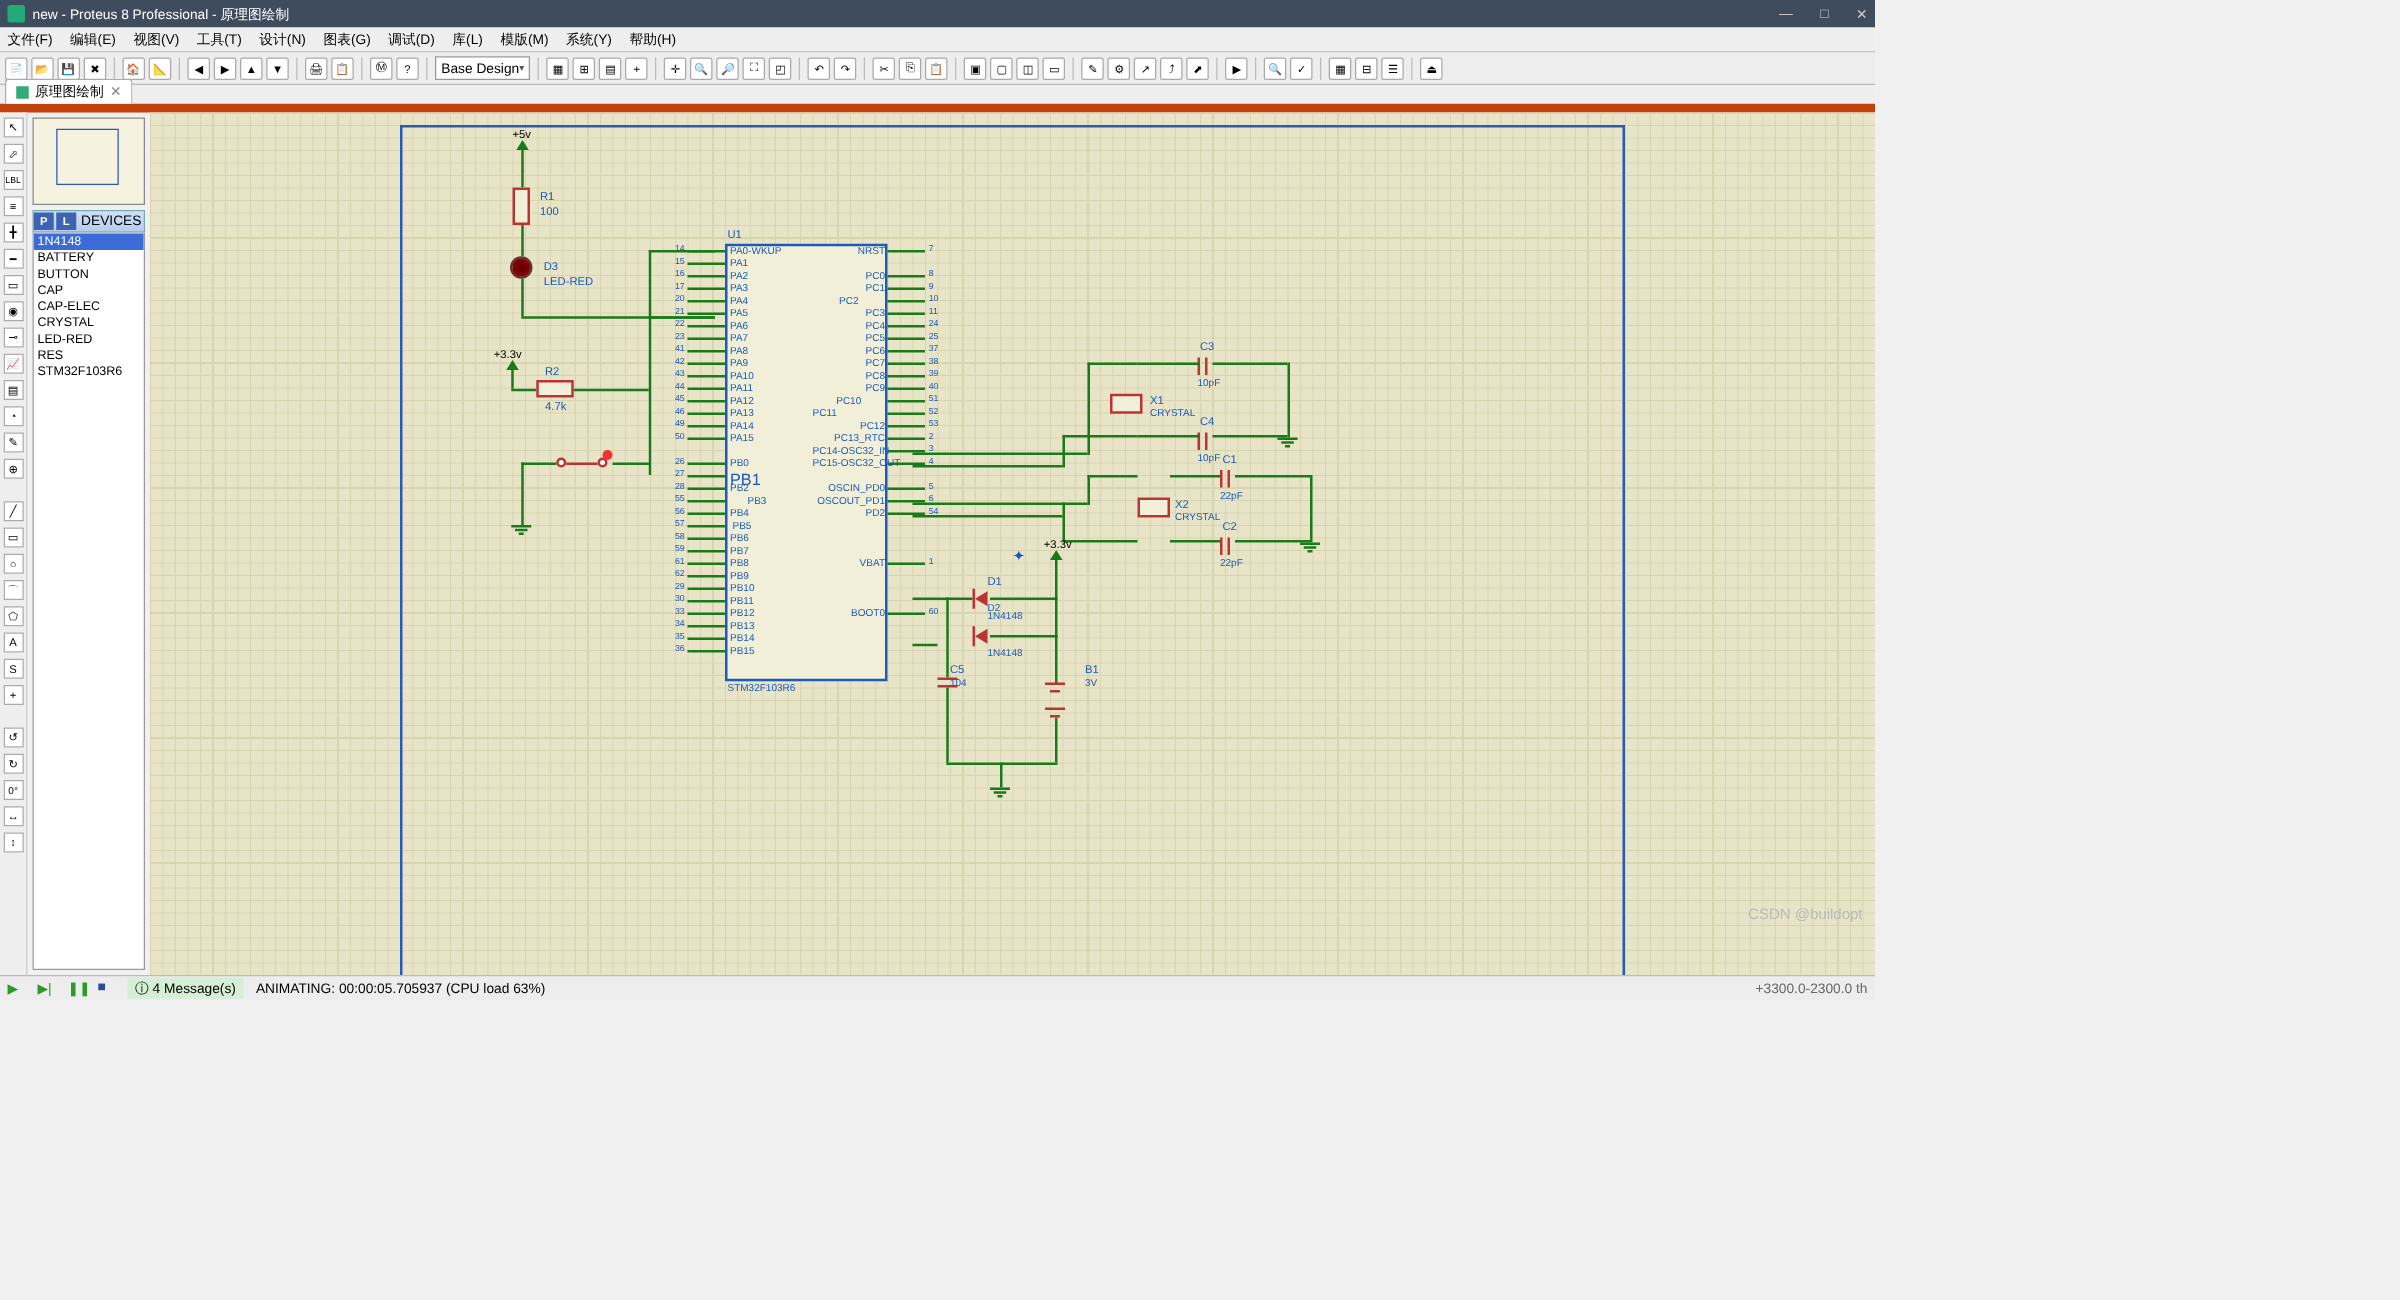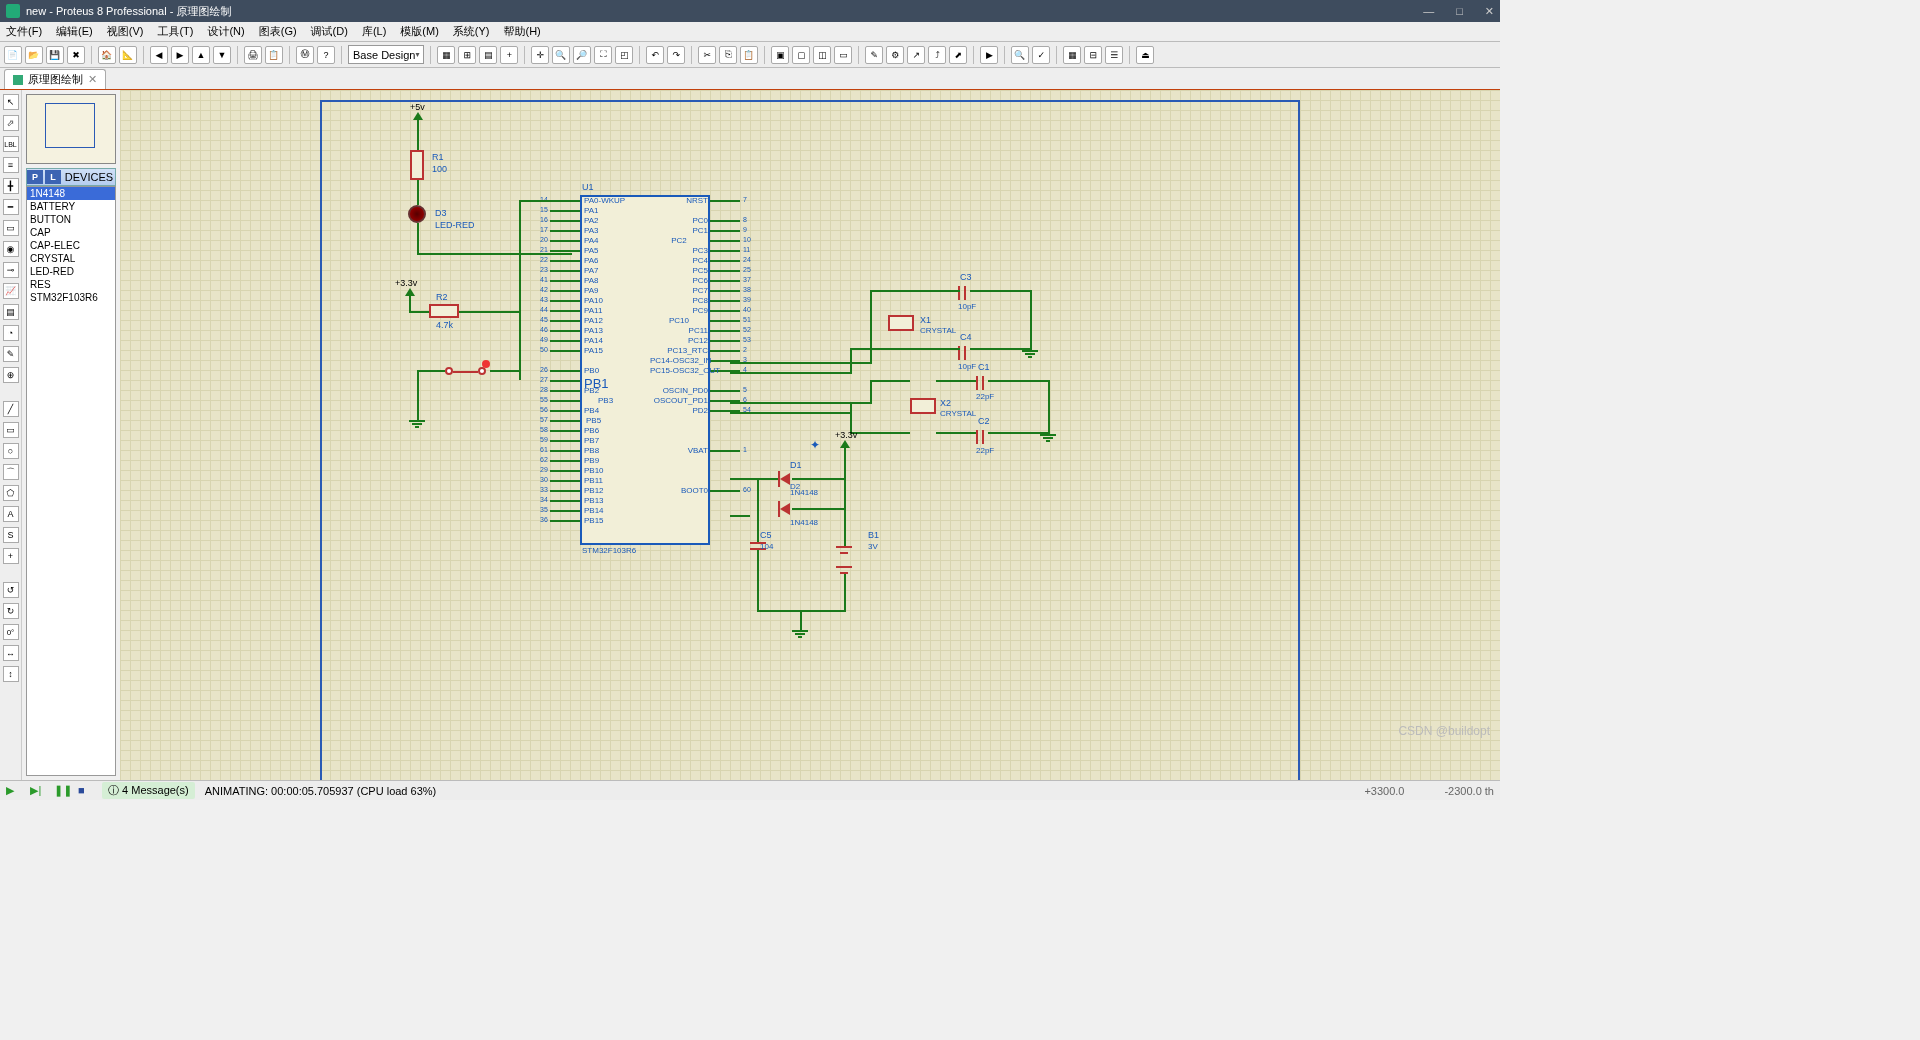--- a/index.html
+++ b/index.html
@@ -16,21 +16,21 @@
 .menubar span { cursor:pointer; }
 
 
 .toolbar { height:26px; background:#ededed; border-bottom:1px solid #bbb; display:flex; align-items:center; padding:0 4px; gap:3px; }
 .tbtn { width:18px; height:18px; background:#fff; border:1px solid #aaa; border-radius:2px; display:flex; align-items:center; justify-content:center; font-size:9px; cursor:pointer; }
 .tsep { width:1px; height:18px; background:#bbb; margin:0 3px; }
 .tcombo { height:19px; border:1px solid #999; background:#fff; padding:0 4px; min-width:75px; display:flex; align-items:center; justify-content:space-between; cursor:pointer; }
 .tcombo::after { content:"▾"; font-size:8px; color:#555; }
 
 
-.tabrow { height:22px; background:#eee; border-bottom:1px solid #c2410c; display:flex; align-items:flex-end; padding-left:4px; }
+.tabrow { height:22px; background:#eee; border-bottom:7px solid #c2410c; display:flex; align-items:flex-end; padding-left:4px; }
 .tab { height:20px; background:#fff; border:1px solid #aaa; border-bottom:none; border-radius:3px 3px 0 0; padding:2px 8px; display:flex; align-items:center; gap:5px; cursor:pointer; }
 .tab .ti { width:10px; height:10px; background:#3a7; }
 .tab .tx { color:#888; cursor:pointer; }
 
 
 .main { display:flex; height:690px; }
 .vtb { width:22px; background:#eee; border-right:1px solid #ccc; display:flex; flex-direction:column; align-items:center; gap:5px; padding-top:4px; }
 .vtb .vb { width:16px; height:16px; border:1px solid #aaa; background:#fff; cursor:pointer; font-size:9px; display:flex; align-items:center; justify-content:center; }
 .leftpanes { width:98px; display:flex; flex-direction:column; }
 .minimap { height:70px; border:1px solid #888; margin:4px; background:#f5f2e0; position:relative; }
@@ -68,21 +68,21 @@
 .sw { position:absolute; }
 .sw .node { width:8px; height:8px; border:2px solid #b33; border-radius:50%; background:#fff; display:inline-block; }
 
 
 .status { height:20px; background:#ededed; border-top:1px solid #bbb; display:flex; align-items:center; padding:0 6px; gap:10px; }
 .sbtn { width:14px; height:14px; cursor:pointer; }
 .sbtn.play { color:#2a9a2a; }
 .sbtn.pause { color:#2a9a2a; }
 .sbtn.stop { color:#2a4a9a; }
 .smsg { background:#d5eed5; padding:1px 6px; border-radius:2px; cursor:pointer; }
-.sright { margin-left:auto; display:flex; gap:40px; color:#666; }
+.sright { margin-left:auto; display:flex; color:#666; }
 
 .watermark { position:absolute; right:10px; bottom:42px; color:#bbb; font-size:12px; }
 </style>
 </head>
 <body>
 
 <div class="titlebar">
   <div class="icon"></div>
   <span>new - Proteus 8 Professional - 原理图绘制</span>
   <div class="winbtns">
@@ -413,21 +413,21 @@
        <div class="lbl" style="left:88px;top:96px;font-size:7px">39</div>
        <div class="lbl" style="left:-5px;top:96px;font-size:8px;text-align:right;width:58px">PC8</div>
         <div style="position:absolute;left:55px;top:110px;width:30px;height:2px;background:#1a7a1a"></div>
        <div class="lbl" style="left:88px;top:106px;font-size:7px">40</div>
        <div class="lbl" style="left:-5px;top:106px;font-size:8px;text-align:right;width:58px">PC9</div>
         <div style="position:absolute;left:55px;top:120px;width:30px;height:2px;background:#1a7a1a"></div>
        <div class="lbl" style="left:88px;top:116px;font-size:7px">51</div>
        <div class="lbl" style="left:-5px;top:116px;font-size:8px;text-align:center;width:58px">PC10</div>
         <div style="position:absolute;left:55px;top:130px;width:30px;height:2px;background:#1a7a1a"></div>
        <div class="lbl" style="left:88px;top:126px;font-size:7px">52</div>
-       <div class="lbl" style="left:-5px;top:126px;font-size:8px;text-align:right;width:58px">PC11</div>
+       <div class="lbl" style="left:-5px;top:126px;font-size:8px;width:58px">PC11</div>
         <div style="position:absolute;left:55px;top:140px;width:30px;height:2px;background:#1a7a1a"></div>
        <div class="lbl" style="left:88px;top:136px;font-size:7px">53</div>
        <div class="lbl" style="left:-5px;top:136px;font-size:8px;text-align:right;width:58px">PC12</div>
         <div style="position:absolute;left:55px;top:150px;width:30px;height:2px;background:#1a7a1a"></div>
        <div class="lbl" style="left:88px;top:146px;font-size:7px">2</div>
        <div class="lbl" style="left:-5px;top:146px;font-size:8px;text-align:right;width:58px">PC13_RTC</div>
         <div style="position:absolute;left:55px;top:160px;width:30px;height:2px;background:#1a7a1a"></div>
        <div class="lbl" style="left:88px;top:156px;font-size:7px">3</div>
        <div class="lbl" style="left:-5px;top:156px;font-size:8px;text-align:center;width:58px">PC14-OSC32_IN</div>
         <div style="position:absolute;left:55px;top:170px;width:30px;height:2px;background:#1a7a1a"></div>

